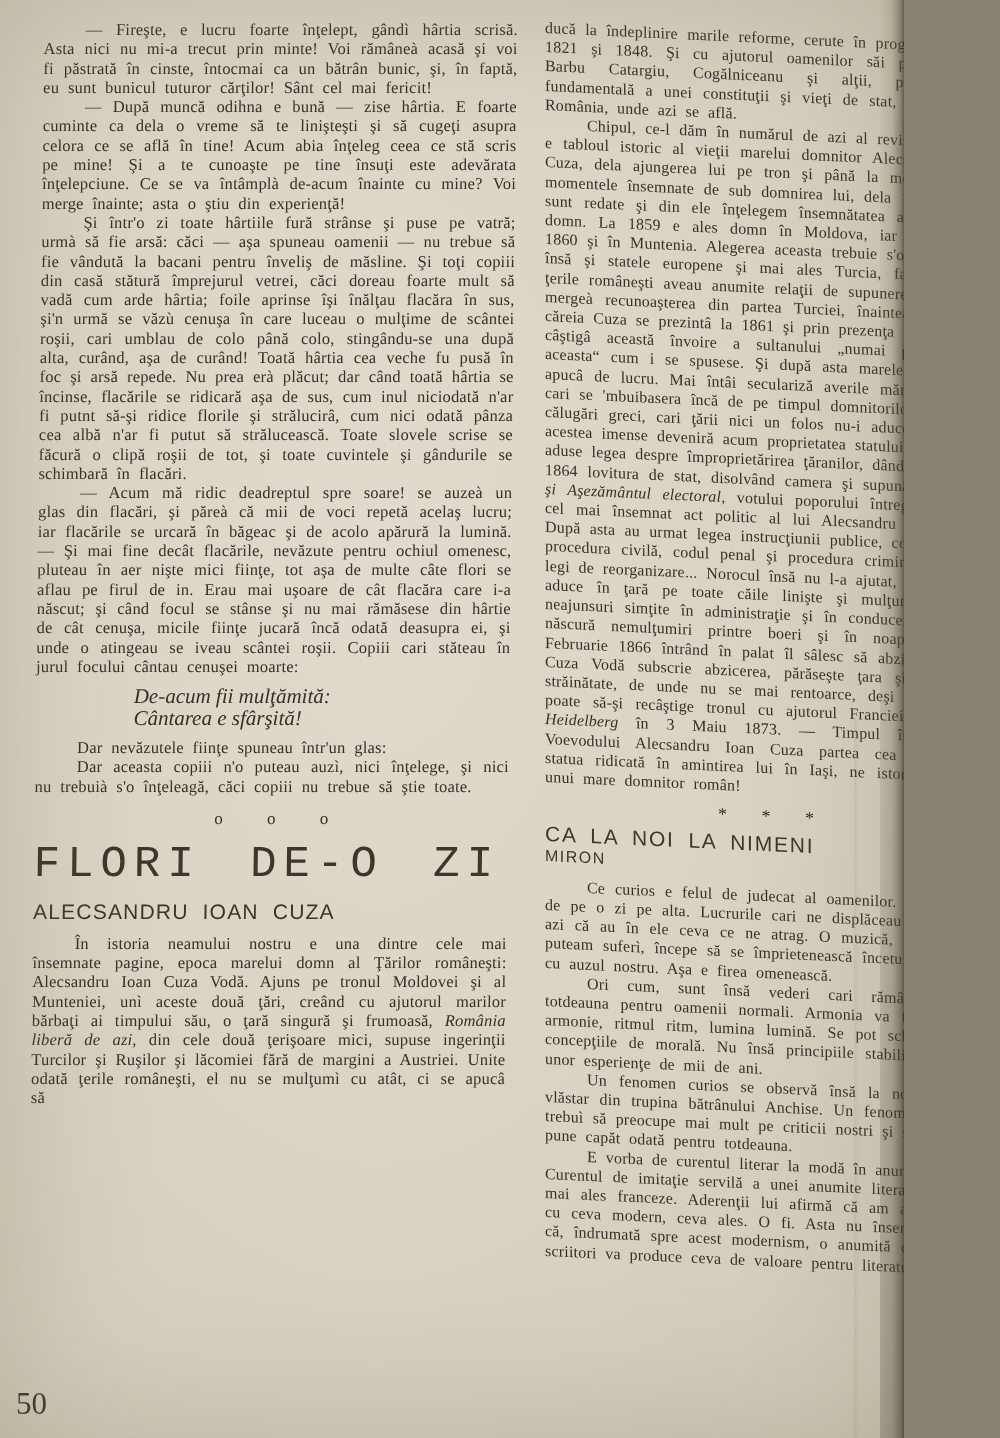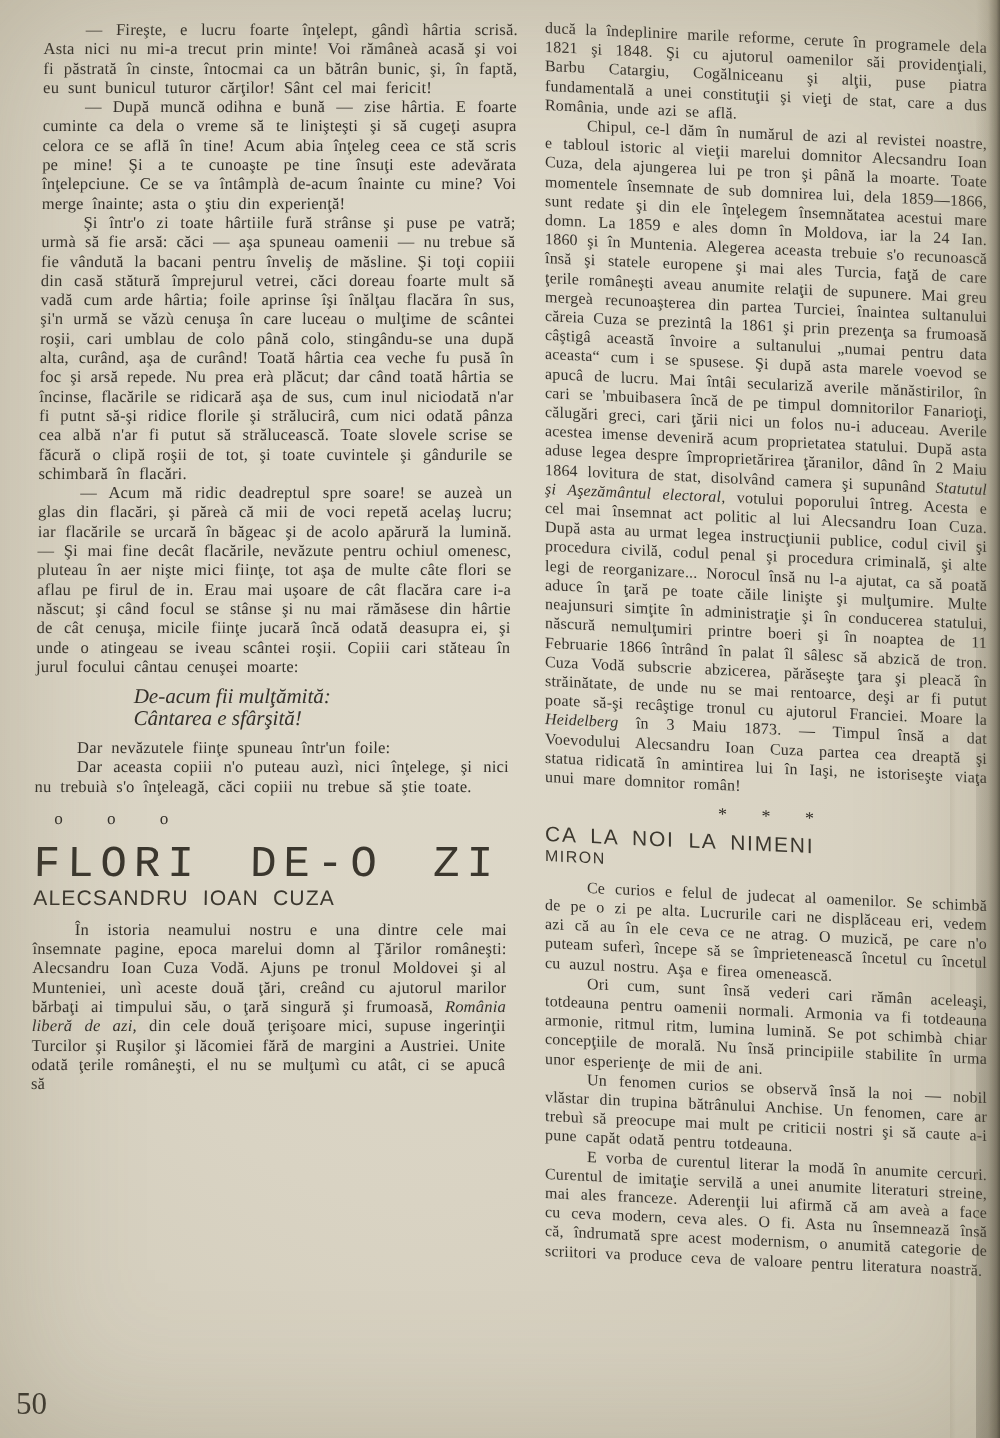--- a/index.html
+++ b/index.html
@@ -1,18 +1,18 @@
 <!DOCTYPE html>
 <html lang="ro"><head>
 <meta charset="utf-8">
 <style>
   html,body{margin:0;padding:0;background:#8a8272;}
   .page{
     position:relative;
-    width:1000px;height:1438px;
+    width:904px;height:1438px;
     overflow:hidden;
     background:
       radial-gradient(ellipse at 42% 38%, #e0dbcc 0%, #d9d3c3 52%, #cec8b6 100%);
     font-family:"Liberation Serif", serif;
     color:#34302a;
   }
   .page::after{
     content:"";position:absolute;inset:0;pointer-events:none;
     box-shadow:inset 0 0 140px rgba(118,106,80,0.28);
   }
@@ -31,36 +31,36 @@
     margin:0;text-align:justify;
     word-spacing:4.5px;letter-spacing:0.2px;
     hyphens:auto;
   }
   .para.indent{text-indent:42px;}
   .verse{
     margin:9px 0 9px 98px;
     font-style:italic;font-size:21px;line-height:22px;
   }
   .divider-ooo{
-    letter-spacing:20px;padding-left:20px;
+    text-align:center;letter-spacing:20px;padding-left:20px;
     margin:13px 0 4px;font-size:17px;
   }
   .divider-stars{
     text-align:center;letter-spacing:15px;padding-left:15px;
     margin:11px 0 2px;font-size:18px;
   }
   .article-title{
     font-family:Liberation Mono, monospace;font-weight:400;
     font-size:44px;letter-spacing:7px;word-spacing:16px;
     margin:27px 0 0 0;color:#3b372e;
   }
   .article-subtitle{
     font-family:"Liberation Sans", sans-serif;font-weight:400;
     font-size:21px;letter-spacing:1.2px;word-spacing:7px;
-    margin:13px 0 13px 0;color:#3b372e;
+    margin:27px 0 13px 0;color:#3b372e;
   }
   .article2-title{
     font-family:"Liberation Sans", sans-serif;font-weight:400;
     font-size:21px;letter-spacing:1.8px;word-spacing:6px;
     margin:8px 0 2px 0;color:#3b372e;
   }
   .article2-author{
     font-family:"Liberation Sans", sans-serif;font-weight:400;
     font-size:16px;letter-spacing:1.5px;
     margin:0 0 11px 0;color:#3b372e;
@@ -92,21 +92,21 @@
     <p class="para indent">— Fireşte, e lucru foarte înţelept, gândì hârtia scrisă. Asta nici nu mi-a trecut prin minte! Voi rămâneà acasă şi voi fi păstrată în cinste, întocmai ca un bătrân bunic, şi, în faptă, eu sunt bunicul tuturor cărţilor! Sânt cel mai fericit!</p>
     <p class="para indent">— După muncă odihna e bună — zise hârtia. E foarte cuminte ca dela o vreme să te linişteşti şi să cugeţi asupra celora ce se află în tine! Acum abia înţeleg ceea ce stă scris pe mine! Şi a te cunoaşte pe tine însuţi este adevărata înţelepciune. Ce se va întâmplà de-acum înainte cu mine? Voi merge înainte; asta o ştiu din experienţă!</p>
     <p class="para indent">Şi într'o zi toate hârtiile fură strânse şi puse pe vatră; urmà să fie arsă: căci — aşa spuneau oamenii — nu trebue să fie vândută la bacani pentru înveliş de măsline. Şi toţi copiii din casă stătură împrejurul vetrei, căci doreau foarte mult să vadă cum arde hârtia; foile aprinse îşi înălţau flacăra în sus, şi'n urmă se văzù cenuşa în care luceau o mulţime de scântei roşii, cari umblau de colo până colo, stingându-se una după alta, curând, aşa de curând! Toată hârtia cea veche fu pusă în foc şi arsă repede. Nu prea erà plăcut; dar când toată hârtia se încinse, flacările se ridicară aşa de sus, cum inul niciodată n'ar fi putnt să-şi ridice florile şi strălucirâ, cum nici odată pânza cea albă n'ar fi putut să strălucească. Toate slovele scrise se făcură o clipă roşii de tot, şi toate cuvintele şi gândurile se schimbară în flacări.</p>
     <p class="para indent">— Acum mă ridic deadreptul spre soare! se auzeà un glas din flacări, şi păreà că mii de voci repetă acelaş lucru; iar flacările se urcară în băgeac şi de acolo apărură la lumină. — Şi mai fine decât flacările, nevăzute pentru ochiul omenesc, pluteau în aer nişte mici fiinţe, tot aşa de multe câte flori se aflau pe firul de in. Erau mai uşoare de cât flacăra care i-a născut; şi când focul se stânse şi nu mai rămăsese din hârtie de cât cenuşa, micile fiinţe jucară încă odată deasupra ei, şi unde o atingeau se iveau scântei roşii. Copiii cari stăteau în jurul focului cântau cenuşei moarte:</p>
 
     <div class="verse">
       <div>De-acum fii mulţămită:</div>
       <div>Cântarea e sfârşită!</div>
     </div>
 
-    <p class="para indent">Dar nevăzutele fiinţe spuneau într'un foile:</p>
+    <p class="para indent">Dar nevăzutele fiinţe spuneau într'un glas:</p>
     <p class="para indent">Dar aceasta copiii n'o puteau auzì, nici înţelege, şi nici nu trebuià s'o înţeleagă, căci copiii nu trebue să ştie toate.</p>
 
     <div class="divider-ooo">o o o</div>
 
     <h1 class="article-title">FLORI DE-O ZI</h1>
     <h2 class="article-subtitle">ALECSANDRU IOAN CUZA</h2>
 
     <p class="para indent"><span>În istoria neamului nostru e una dintre cele mai însemnate pagine, epoca marelui domn al Ţărilor româneşti: Alecsandru Ioan Cuza Vodă. Ajuns pe tronul Moldovei şi al Munteniei, unì aceste două ţări, creând cu ajutorul marilor bărbaţi ai timpului său, o ţară singură şi frumoasă, </span><i>România liberă de azi,</i><span> din cele două ţerişoare mici, supuse ingerinţii Turcilor şi Ruşilor şi lăcomiei fără de margini a Austriei. Unite odată ţerile româneşti, el nu se mulţumì cu atât, ci se apucâ să</span></p>
   </div>
 

